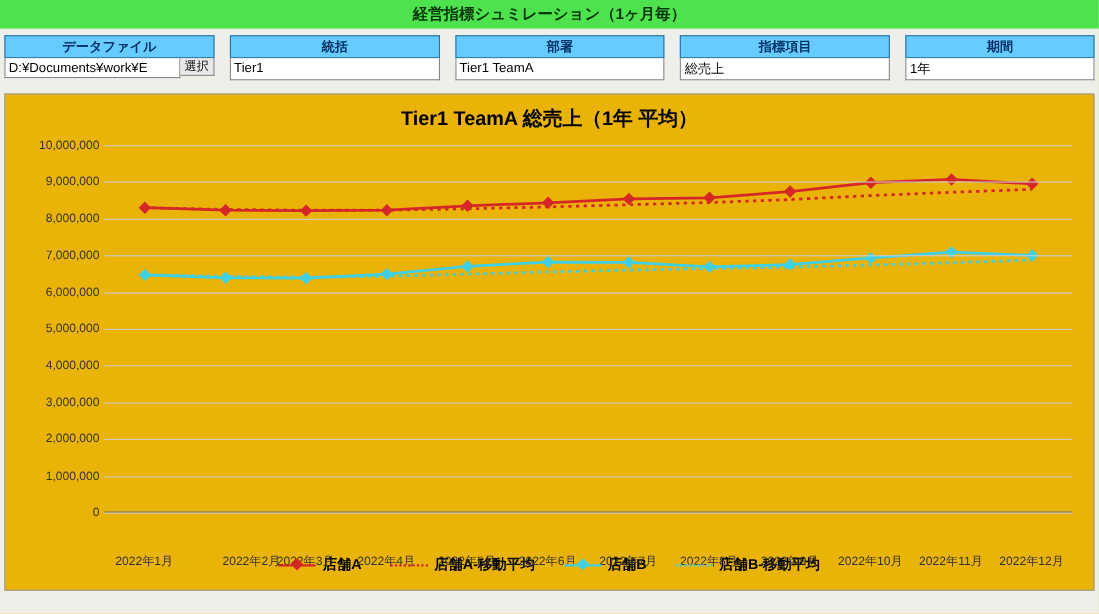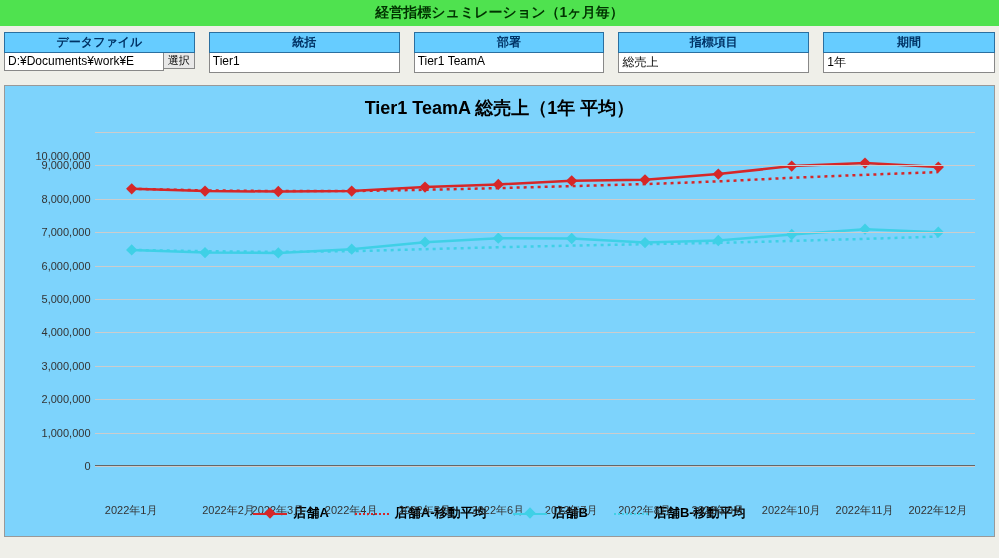--- a/index.html
+++ b/index.html
@@ -59,21 +59,21 @@
     background: #e8e8e8;
     font-size: 11px;
     padding: 0 4px;
     height: 16px;
     display: flex;
     align-items: center;
     cursor: pointer;
   }
   .chart-wrap {
     margin: 4px 4px 4px 4px;
-    background: #7dd3fc;
+    background: #eab308;
     border: 1px solid #999;
     padding: 0;
   }
   .chart-title {
     text-align: center;
     font-size: 18px;
     font-weight: bold;
     padding: 10px 0 6px 0;
   }
   .plot {
@@ -191,21 +191,21 @@
   <div class="y-tick" style="top: 340px;">0</div>
       <div class="y-tick" style="top: 306.6px;">1,000,000</div>
       <div class="y-tick" style="top: 273.2px;">2,000,000</div>
       <div class="y-tick" style="top: 239.8px;">3,000,000</div>
       <div class="y-tick" style="top: 206.4px;">4,000,000</div>
       <div class="y-tick" style="top: 173px;">5,000,000</div>
       <div class="y-tick" style="top: 139.6px;">6,000,000</div>
       <div class="y-tick" style="top: 106.2px;">7,000,000</div>
       <div class="y-tick" style="top: 72.8px;">8,000,000</div>
       <div class="y-tick" style="top: 39.4px;">9,000,000</div>
-      <div class="y-tick" style="top: 6px; margin-top: 24px;">10,000,000</div>
+      <div class="y-tick" style="top: 6px;">10,000,000</div>
       <div class="x-tick" style="left: 116.667px;">2022年1月</div>
       <div class="x-tick" style="left: 204px; margin-left: 10px;">2022年2月</div>
       <div class="x-tick" style="left: 263.333px;">2022年3月</div>
       <div class="x-tick" style="left: 336.667px;">2022年4月</div>
       <div class="x-tick" style="left: 410px;">2022年5月</div>
       <div class="x-tick" style="left: 483.333px;">2022年6月</div>
       <div class="x-tick" style="left: 556.667px;">2022年7月</div>
       <div class="x-tick" style="left: 630px;">2022年8月</div>
       <div class="x-tick" style="left: 703.333px; margin-top: 46px;">2022年9月</div>
       <div class="x-tick" style="left: 776.667px;">2022年10月</div>

